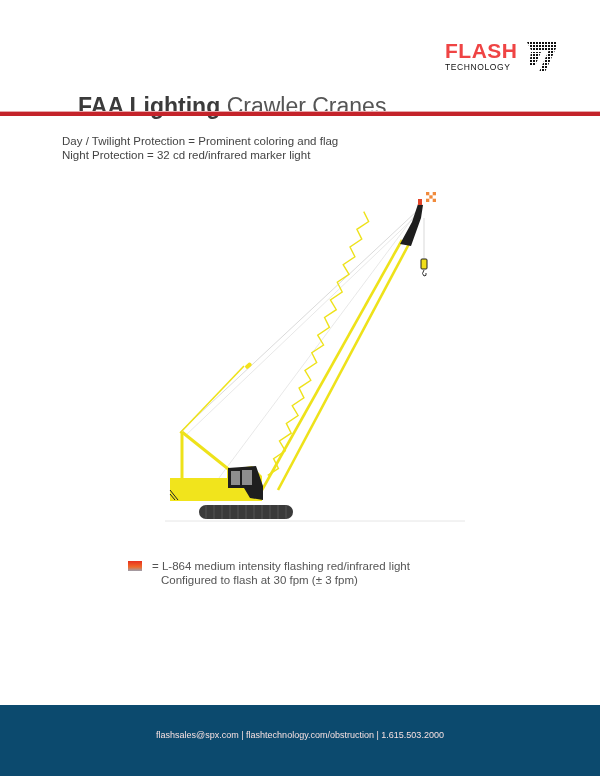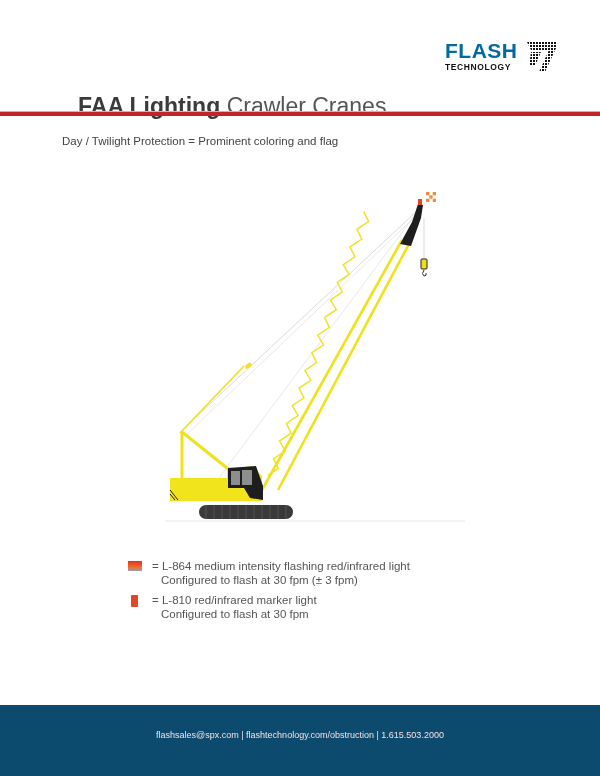--- a/index.html
+++ b/index.html
@@ -8,27 +8,27 @@
       background: #ffffff;
       font-family: "Liberation Sans", sans-serif;
       color: #3a3a3a;
     }
     .logo {
       position: absolute; left: 445px; top: 40px; width: 120px; height: 36px;
     }
     .logo-word {
       position: absolute; left: 0; top: 0;
       font-family: "Liberation Sans", sans-serif;
-      font-weight: bold; font-size: 21px; letter-spacing: 0.5px; color: #0369a1;
+      font-weight: bold; font-size: 21px; letter-spacing: 0.5px; color: #ef4444;
       line-height: 22px;
     }
     .logo-sub {
       position: absolute; left: 0; top: 22px;
       font-family: "Liberation Sans", sans-serif;
-      font-weight: bold; font-size: 8.5px; letter-spacing: 0.6px; color: #111;
+      font-weight: normal; font-size: 8.5px; letter-spacing: 0.6px; color: #111;
     }
     .logo-mark { position: absolute; left: 82px; top: 2px; width: 30px; height: 30px; }
     .title {
       position: absolute; left: 62px; top: 76px; margin: 16px;
       font-size: 23px; line-height: 28px; color: #444; font-weight: normal;
       white-space: nowrap;
     }
     .title .bold { font-weight: bold; color: #3b3b3b; }
     .title .light { color: #555; }
     .rule {
@@ -68,20 +68,21 @@
 </div>
 
 <h1 class="title">
   <span class="bold">FAA Lighting</span>
   <span class="light">Crawler Cranes</span>
 </h1>
 <div class="rule"></div>
 
 <div class="intro">
   <div>Day / Twilight Protection = Prominent coloring and flag</div>
+  <div>Night Protection = 32 cd red/infrared marker light</div>
 </div>
 
 <svg class="crane" viewBox="150 185 320 345">
 
   <line x1="165" y1="521" x2="465" y2="521" stroke="#e6e6e6" stroke-width="1"></line>
 
   <line x1="180" y1="432" x2="418" y2="210" stroke="#d0d0d0" stroke-width="0.8"></line>
   <line x1="185" y1="436" x2="420" y2="212" stroke="#d8d8d8" stroke-width="0.6"></line>
   <line x1="210" y1="490" x2="415" y2="215" stroke="#d8d8d8" stroke-width="0.6"></line>
 
@@ -153,24 +154,17 @@
         <stop offset="0" stop-color="#e8301e"></stop>
             <stop offset="0.6" stop-color="#f06a2a"></stop>
             <stop offset="1" stop-color="#9aa0b0"></stop>
       </linearGradient>
         </defs>
       <rect width="14" height="10" fill="url(#g864)"></rect>
     </svg>
     <div>= L-864 medium intensity flashing red/infrared light</div>
     <div style="padding-left:9px">Configured to flash at 30 fpm (± 3 fpm)</div>
   </div>
-  <div class="legend-item">
-    <svg class="sym" width="14" height="12">
-      <rect x="3" y="0" width="7" height="12" rx="1" fill="#e2452a"></rect>
-    </svg>
-    <div>= L-810 red/infrared marker light</div>
-    <div style="padding-left:9px">Configured to flash at 30 fpm</div>
-  </div>
 </div>
 
 <div class="footer">
   <div class="line1">flashsales@spx.com  |  flashtechnology.com/obstruction  |  1.615.503.2000</div>
 </div>
 
 </body></html>

